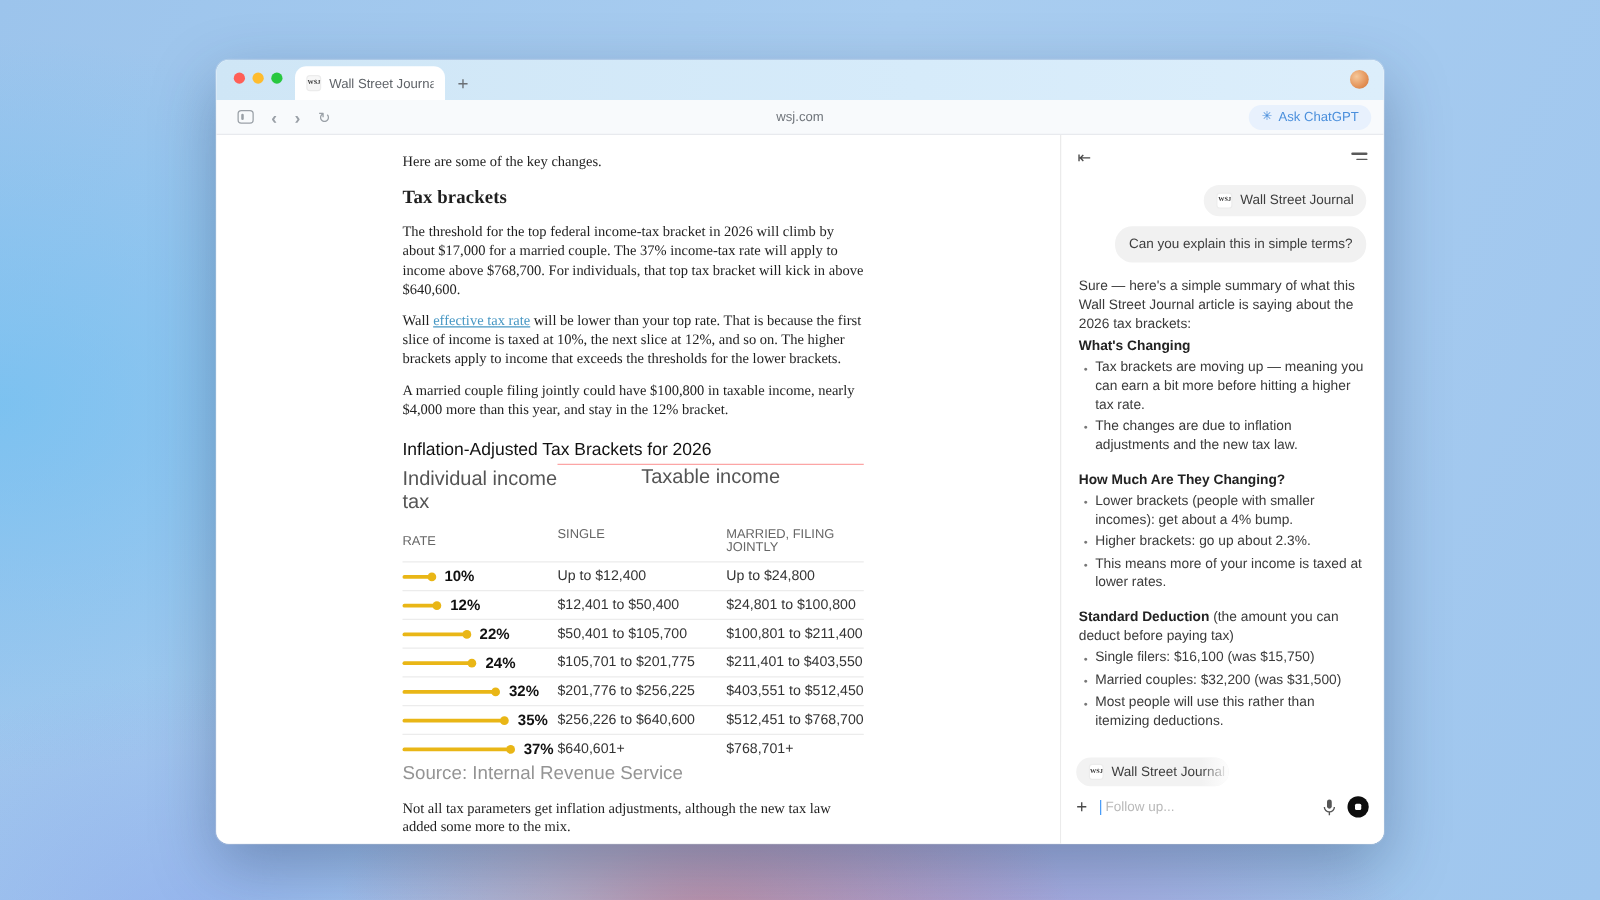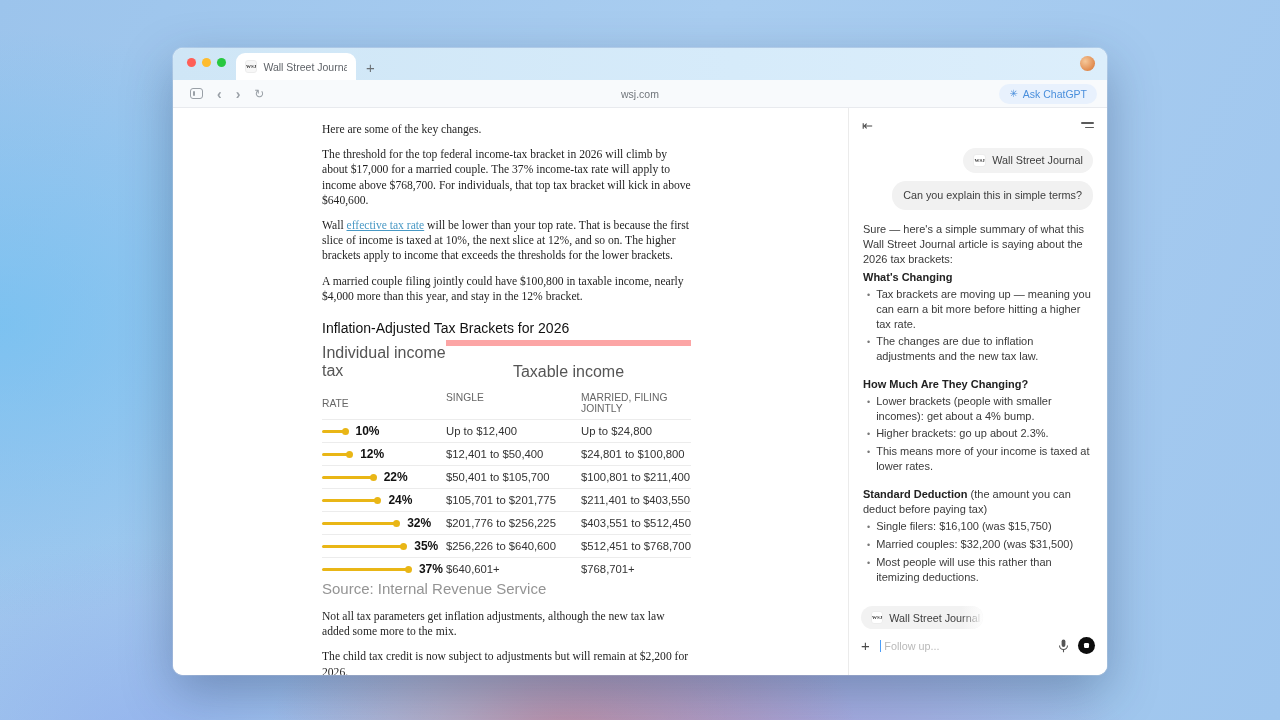--- a/index.html
+++ b/index.html
@@ -50,21 +50,21 @@
     font-family:"Liberation Serif", serif; color:#1f1f1f; }
   .acol { width:369px; }
   .article p { font-size:11.6px; line-height:15.2px; margin-bottom:10px; }
   .article h2 { font-size:15px; font-weight:bold; margin:13px 0 11px; letter-spacing:.1px; }
   .alink { color:#4898c4; text-decoration:underline; cursor:pointer; }
   
   .taxchart { font-family:"Liberation Sans", sans-serif; margin:16px 0 12px; }
   .tc-title { font-size:14px; font-weight:normal; color:#111; margin-bottom:8px; }
   .tc-span { display:flex; font-size:16px; color:#555; padding-bottom:7px; }
   .tc-span .g1 { width:124px; }
-  .tc-span .g2 { flex:1; text-align:center; border-top:6px solid #fca5a5; padding-top:17px; margin-top:-4px; }
+  .tc-span .g2 { flex:1; text-align:center; border-top:1px solid #fca5a5; padding-top:1px; margin-top:-4px; }
   .tc-head { display:flex; font-size:10.3px; color:#666; padding:4px 0 5px; }
   .tc-row { display:flex; align-items:center; padding:4px 0; border-top:1px solid #ececec; font-size:11.3px; color:#333; }
   .c1 { width:124px; display:flex; align-items:center; }
   .c2 { width:135px; }
   .c3 { flex:1; }
   .bar { height:3px; border-radius:2px; position:relative; margin-right:10px; }
   .bar::after { content:""; position:absolute; right:-3px; top:-2px; width:7px; height:7px; border-radius:50%; background:inherit; }
   .rate-lab { font-weight:bold; font-size:12px; color:#111; }
   .tc-src { font-size:15px; color:#949494; margin-top:0; margin-bottom:4px; }
   
@@ -133,20 +133,21 @@
       <span class="openai-ic">✳</span>
       <span>Ask ChatGPT</span>
     </span>
   </div>
 
   <div class="content">
 
     <div class="article">
       <div class="acol">
         <p>Here are some of the key changes.</p>
+        <h2>Tax brackets</h2>
         <p>The threshold for the top federal income-tax bracket in 2026 will climb by about $17,000 for a married couple. The 37% income-tax rate will apply to income above $768,700. For individuals, that top tax bracket will kick in above $640,600.</p>
         <p><span>Wall </span><span class="alink">effective tax rate</span><span> will be lower than your top rate. That is because the first slice of income is taxed at 10%, the next slice at 12%, and so on. The higher brackets apply to income that exceeds the thresholds for the lower brackets.</span></p>
         <p>A married couple filing jointly could have $100,800 in taxable income, nearly $4,000 more than this year, and stay in the 12% bracket.</p>
 
         <div class="taxchart">
           <div class="tc-title">Inflation-Adjusted Tax Brackets for 2026</div>
           <div class="tc-span">
             <span class="g1">Individual income tax</span>
             <span class="g2">Taxable income</span>
           </div>

